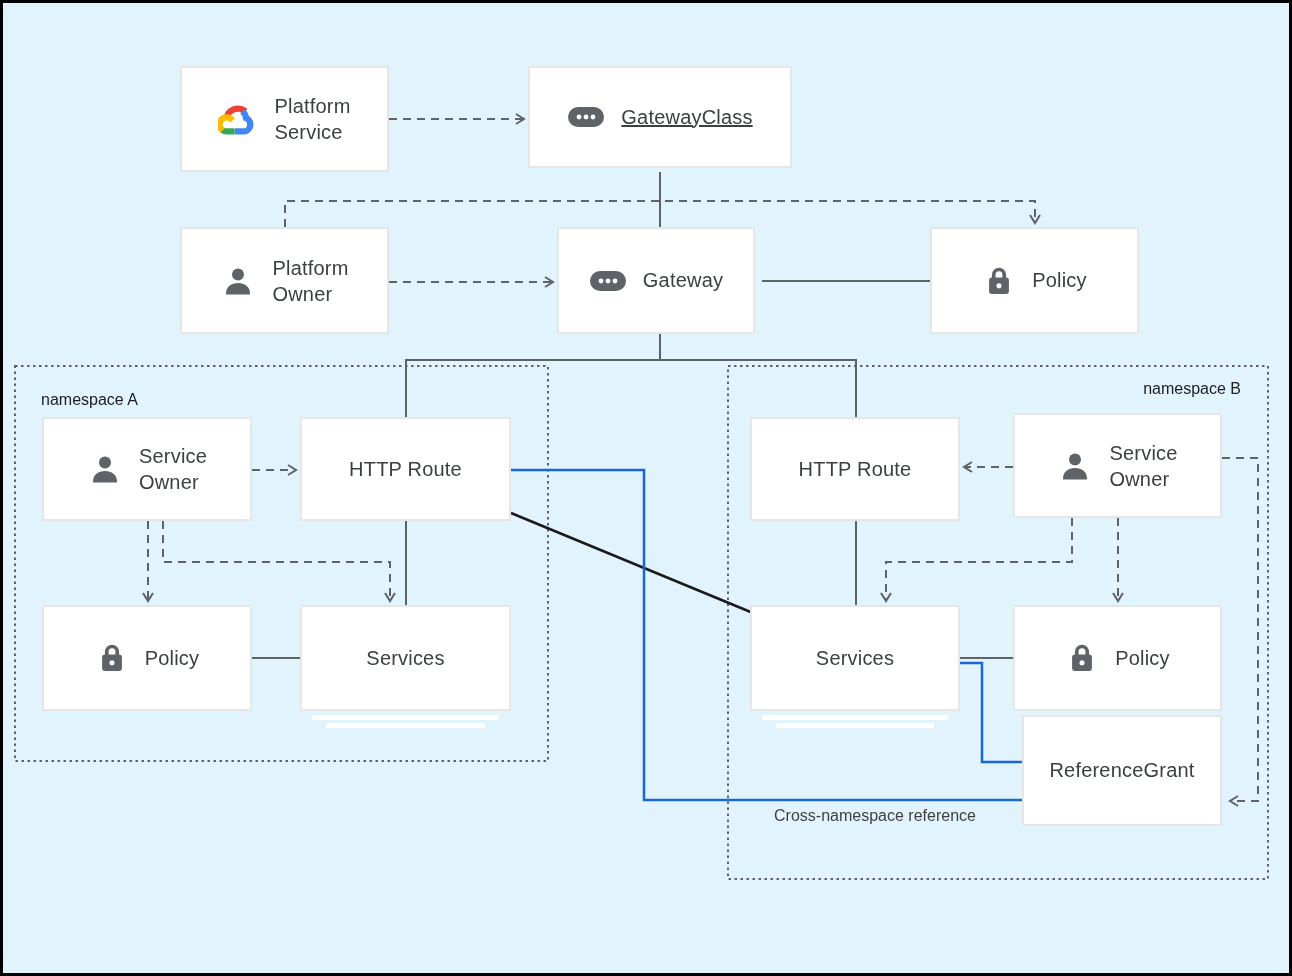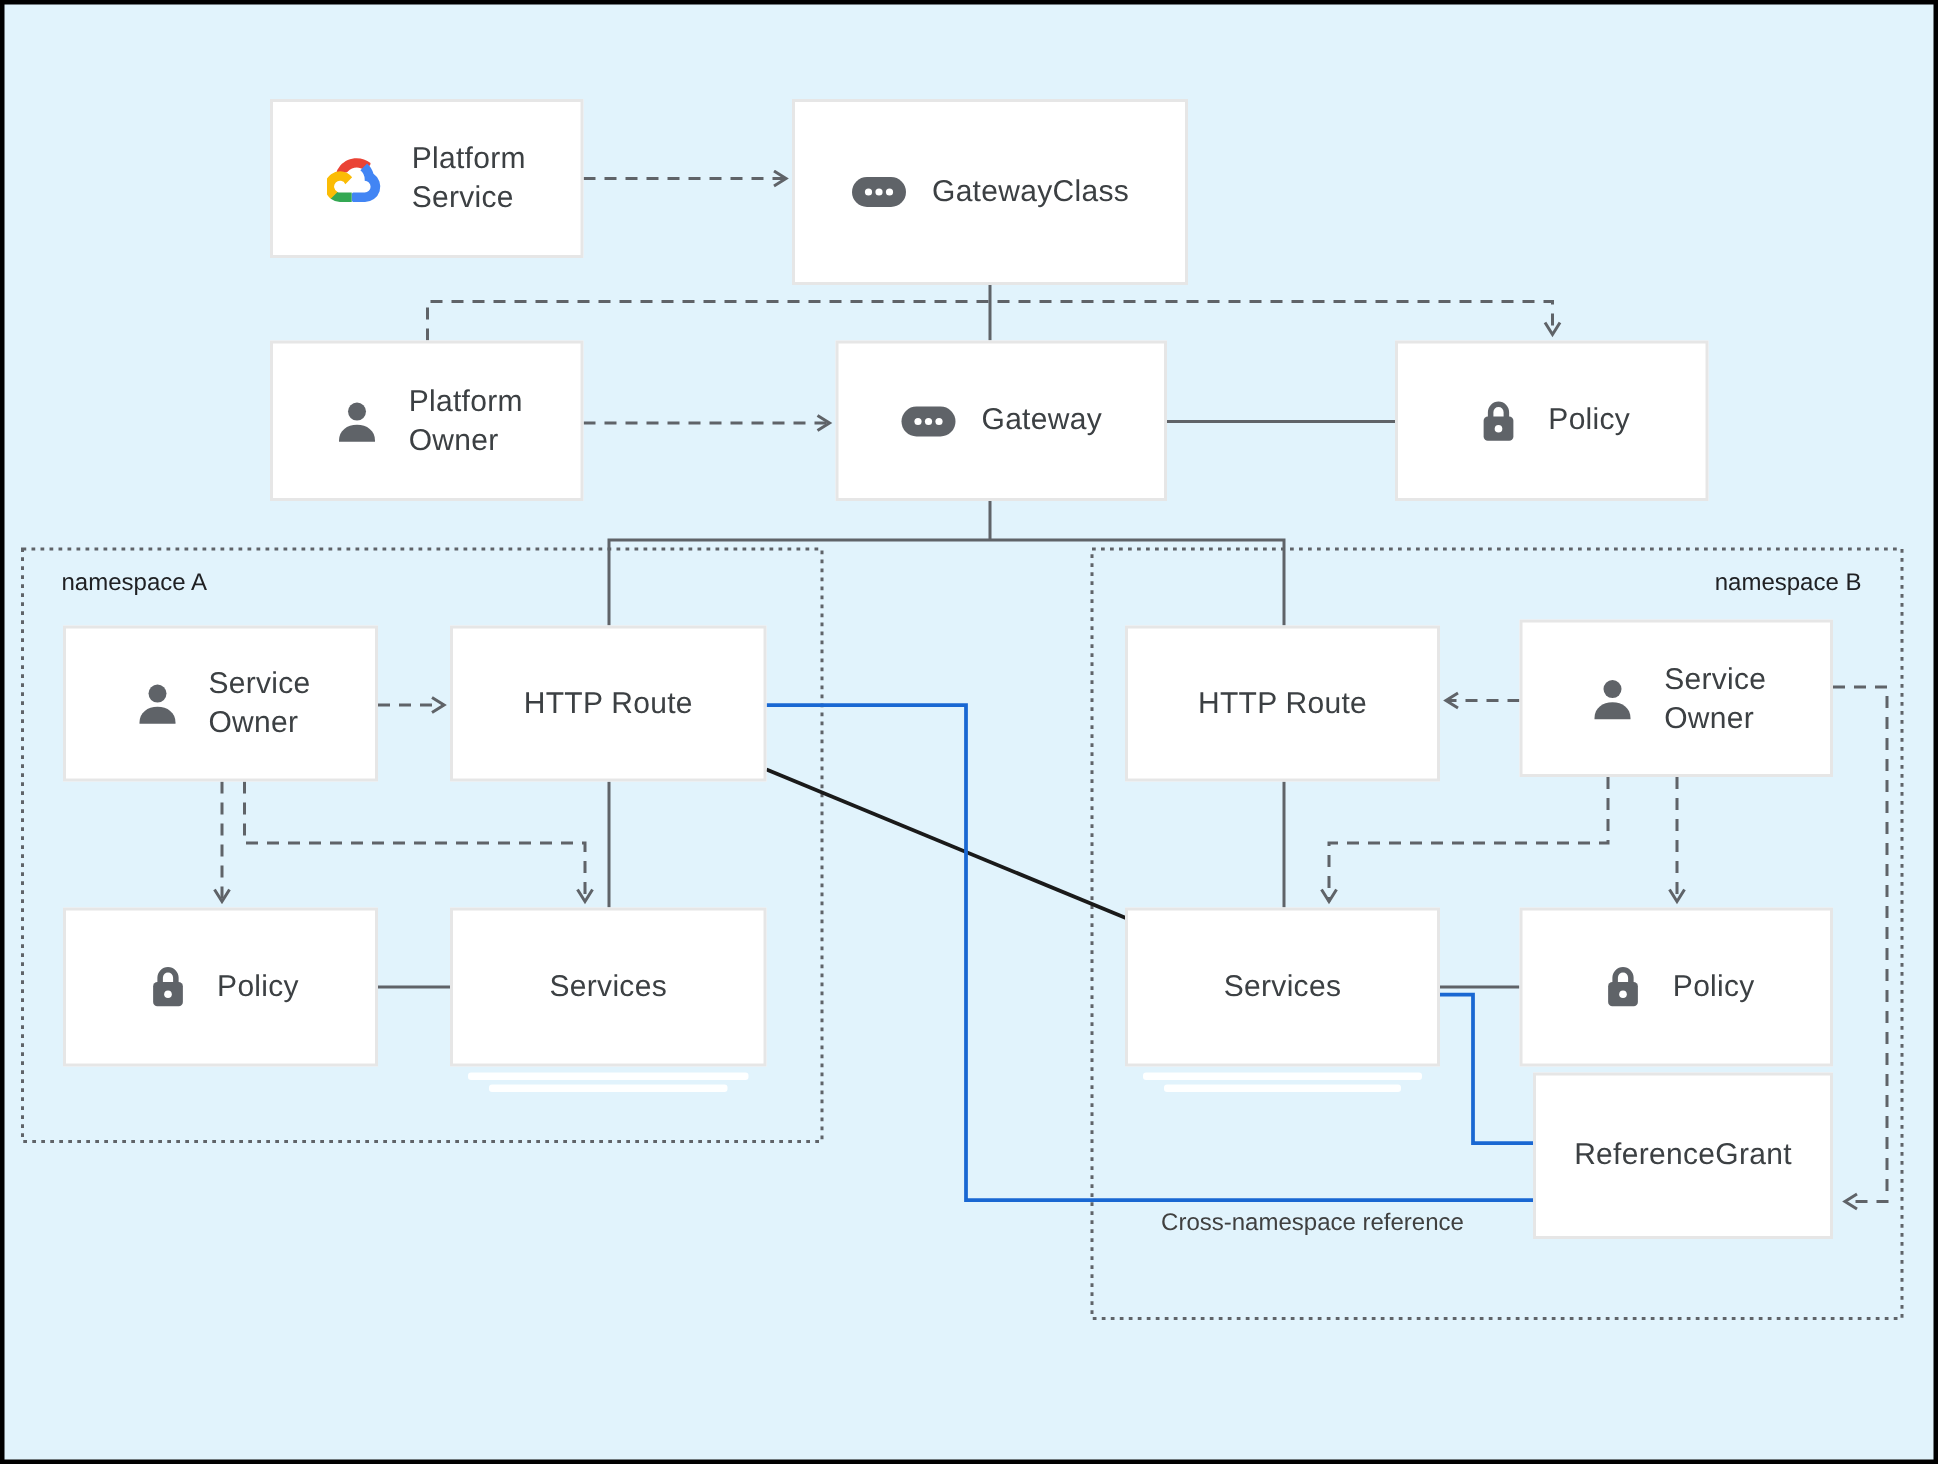--- a/index.html
+++ b/index.html
@@ -68,58 +68,58 @@
     <path d="M160 518 V559 H387 V598" fill="none" stroke="#5f6368" stroke-width="2" stroke-dasharray="8 6" marker-end="url(#arrowGray)"></path>
     <path d="M1010 464 H961" fill="none" stroke="#5f6368" stroke-width="2" stroke-dasharray="8 6" marker-end="url(#arrowGray)"></path>
     <path d="M1069 515 V559 H883 V598" fill="none" stroke="#5f6368" stroke-width="2" stroke-dasharray="8 6" marker-end="url(#arrowGray)"></path>
     <path d="M1115 515 V598" fill="none" stroke="#5f6368" stroke-width="2" stroke-dasharray="8 6" marker-end="url(#arrowGray)"></path>
     <path d="M1219 455 H1255 V798 H1227" fill="none" stroke="#5f6368" stroke-width="2" stroke-dasharray="8 6" marker-end="url(#arrowGray)"></path>
 
     <path d="M508 467 H641 V797 H1019" fill="none" stroke="#1967d2" stroke-width="2.5"></path>
     <path d="M957 660 H979 V759 H1019" fill="none" stroke="#1967d2" stroke-width="2.5"></path>
   </svg>
 
-  <div class="ns-label" style="left:38px;top:377px;">namespace A</div>
+  <div class="ns-label" style="left:38px;top:388px;">namespace A</div>
   <div class="ns-label" style="right:48px;top:377px;">namespace B</div>
 
   <div class="node" style="left:177px;top:63px;width:209px;height:106px;">
     <svg class="icon" width="40" height="34" viewBox="0 0 24 22">
       <path fill="#EA4335" d="M15.6 7.3l2.1-2.1.14-.88C14 1.2 8.1 1.6 4.8 5.4A9 9 0 0 0 2.9 9.1l.74-.1 4.1-.68.32-.33c1.84-2.02 4.94-2.29 7.06-.57l.48-.12z"></path>
       <path fill="#4285F4" d="M19.1 9a9.1 9.1 0 0 0-2.76-4.43l-2.88 2.88a5.07 5.07 0 0 1 1.86 4.02v.5a2.54 2.54 0 0 1 0 5.08h-5.08l-.5.51v3.04l.5.5h5.08A6.6 6.6 0 0 0 19.1 9z"></path>
       <path fill="#34A853" d="M4.65 21.1h5.07v-4.06H4.65c-.36 0-.72-.08-1.05-.23l-.72.22-2.04 2.03-.18.69a6.56 6.56 0 0 0 3.94 1.35z"></path>
       <path fill="#FBBC05" d="M4.65 7.9a6.6 6.6 0 0 0-3.98 11.83l2.94-2.94a2.54 2.54 0 1 1 3.36-3.36l2.94-2.94A6.57 6.57 0 0 0 4.65 7.9z"></path>
     </svg>
     <div class="txt">
       <span>Platform</span>
       <span>Service</span>
     </div>
   </div>
 
-  <div class="node" style="left:525px;top:63px;width:264px;height:124px;">
+  <div class="node" style="left:525px;top:63px;width:264px;height:102px;text-decoration:underline;">
     <svg class="icon" width="38" height="24" viewBox="0 0 38 24">
       <rect x="1" y="2" width="36" height="20" rx="10" fill="#5f6368"></rect>
       <circle cx="12" cy="12" r="2.4" fill="#ffffff"></circle>
       <circle cx="19" cy="12" r="2.4" fill="#ffffff"></circle>
       <circle cx="26" cy="12" r="2.4" fill="#ffffff"></circle>
     </svg>
     <span class="single">GatewayClass</span>
   </div>
 
   <div class="node" style="left:177px;top:224px;width:209px;height:107px;">
     <svg class="icon" width="36" height="36" viewBox="0 0 24 24">
       <circle cx="12" cy="7.6" r="4" fill="#5f6368"></circle>
       <path d="M4 20.4c0-4.4 3.6-7 8-7s8 2.6 8 7v.6H4z" fill="#5f6368"></path>
     </svg>
     <div class="txt">
       <span>Platform</span>
       <span>Owner</span>
     </div>
   </div>
 
-  <div class="node" style="left:554px;top:224px;width:221px;height:107px;">
+  <div class="node" style="left:554px;top:224px;width:198px;height:107px;">
     <svg class="icon" width="38" height="24" viewBox="0 0 38 24">
       <rect x="1" y="2" width="36" height="20" rx="10" fill="#5f6368"></rect>
       <circle cx="12" cy="12" r="2.4" fill="#ffffff"></circle>
       <circle cx="19" cy="12" r="2.4" fill="#ffffff"></circle>
       <circle cx="26" cy="12" r="2.4" fill="#ffffff"></circle>
     </svg>
     <span class="single">Gateway</span>
   </div>
 
   <div class="node" style="left:927px;top:224px;width:209px;height:107px;">

